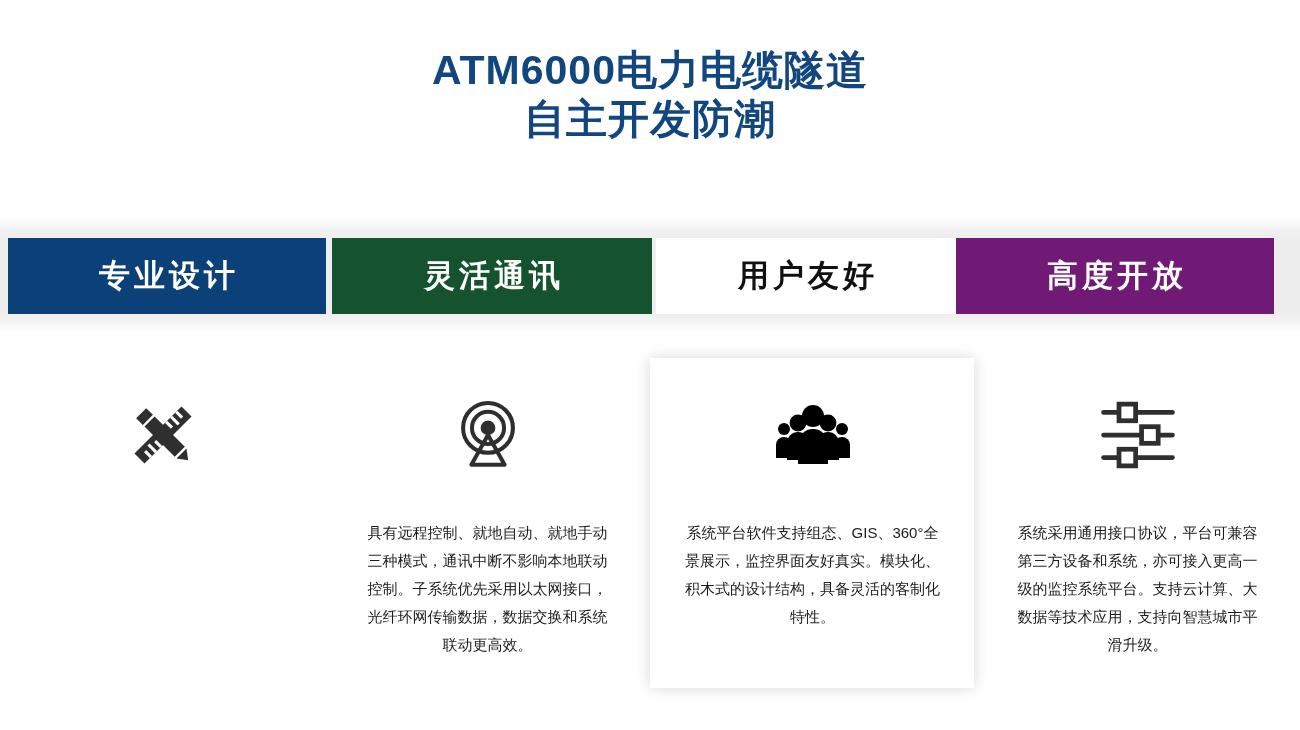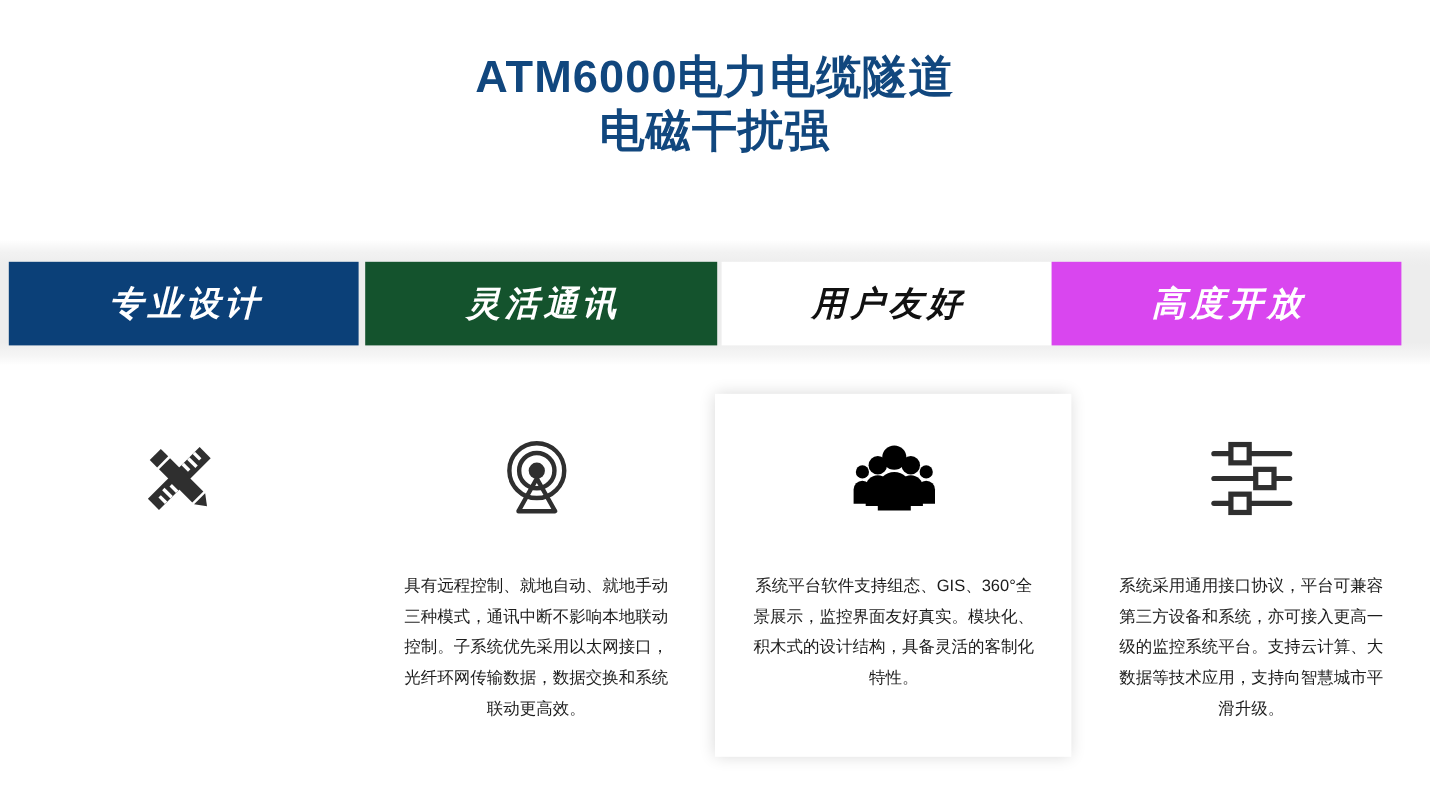--- a/index.html
+++ b/index.html
@@ -66,31 +66,30 @@
     display: flex;
     align-items: center;
     justify-content: center;
     font-size: 31px;
     font-weight: bold;
     letter-spacing: 4px;
     text-indent: 4px;
     color: #ffffff;
     cursor: pointer;
     user-select: none;
-    font-style: italic;
   }
   .tab-0 { width: 318px; background: #0b4078; }
   .tab-1 { width: 320px; background: #14532d; margin-left: 6px; }
   .tab-2 {
     width: 300px;
     background: #ffffff;
     color: #111111;
     margin-left: 4px;
   }
-  .tab-3 { width: 318px; background: #d946ef; margin-left: 0px; text-align: center; }
+  .tab-3 { width: 318px; background: #701a75; margin-left: 0px; text-align: center; }
 
   
   .active-card {
     position: absolute;
     left: 650px;
     top: 358px;
     width: 324px;
     height: 330px;
     background: #ffffff;
     box-shadow: 0 0 14px rgba(0,0,0,0.16);
@@ -132,21 +131,21 @@
   }
   .col-2 .col-text { width: 258px; }
 </style>
 </head>
 <body>
 
 <div class="page">
 
   <div class="title-block">
     <div class="title-line">ATM6000电力电缆隧道</div>
-    <div class="title-line">电磁干扰强</div>
+    <div class="title-line">自主开发防潮</div>
   </div>
 
   <div class="tab-band"></div>
 
   <div class="tabs">
     <div class="tab tab-0">
       <span>专业设计</span>
     </div>
     <div class="tab tab-1">
       <span>灵活通讯</span>

